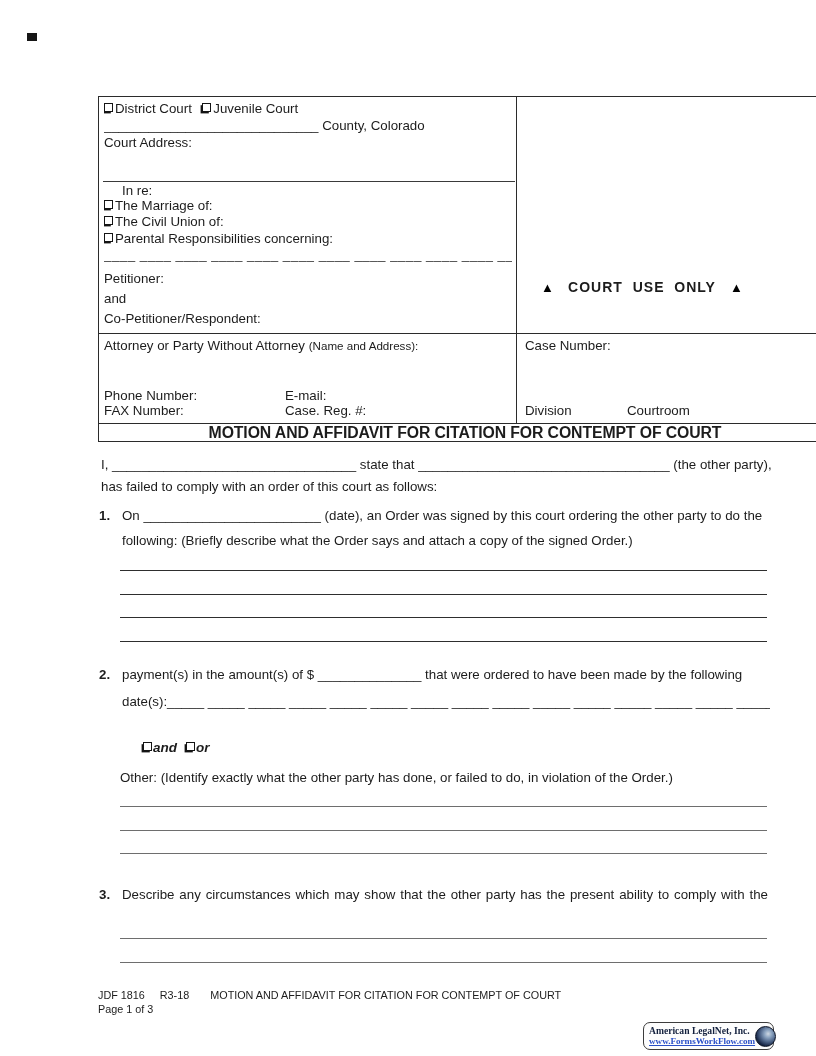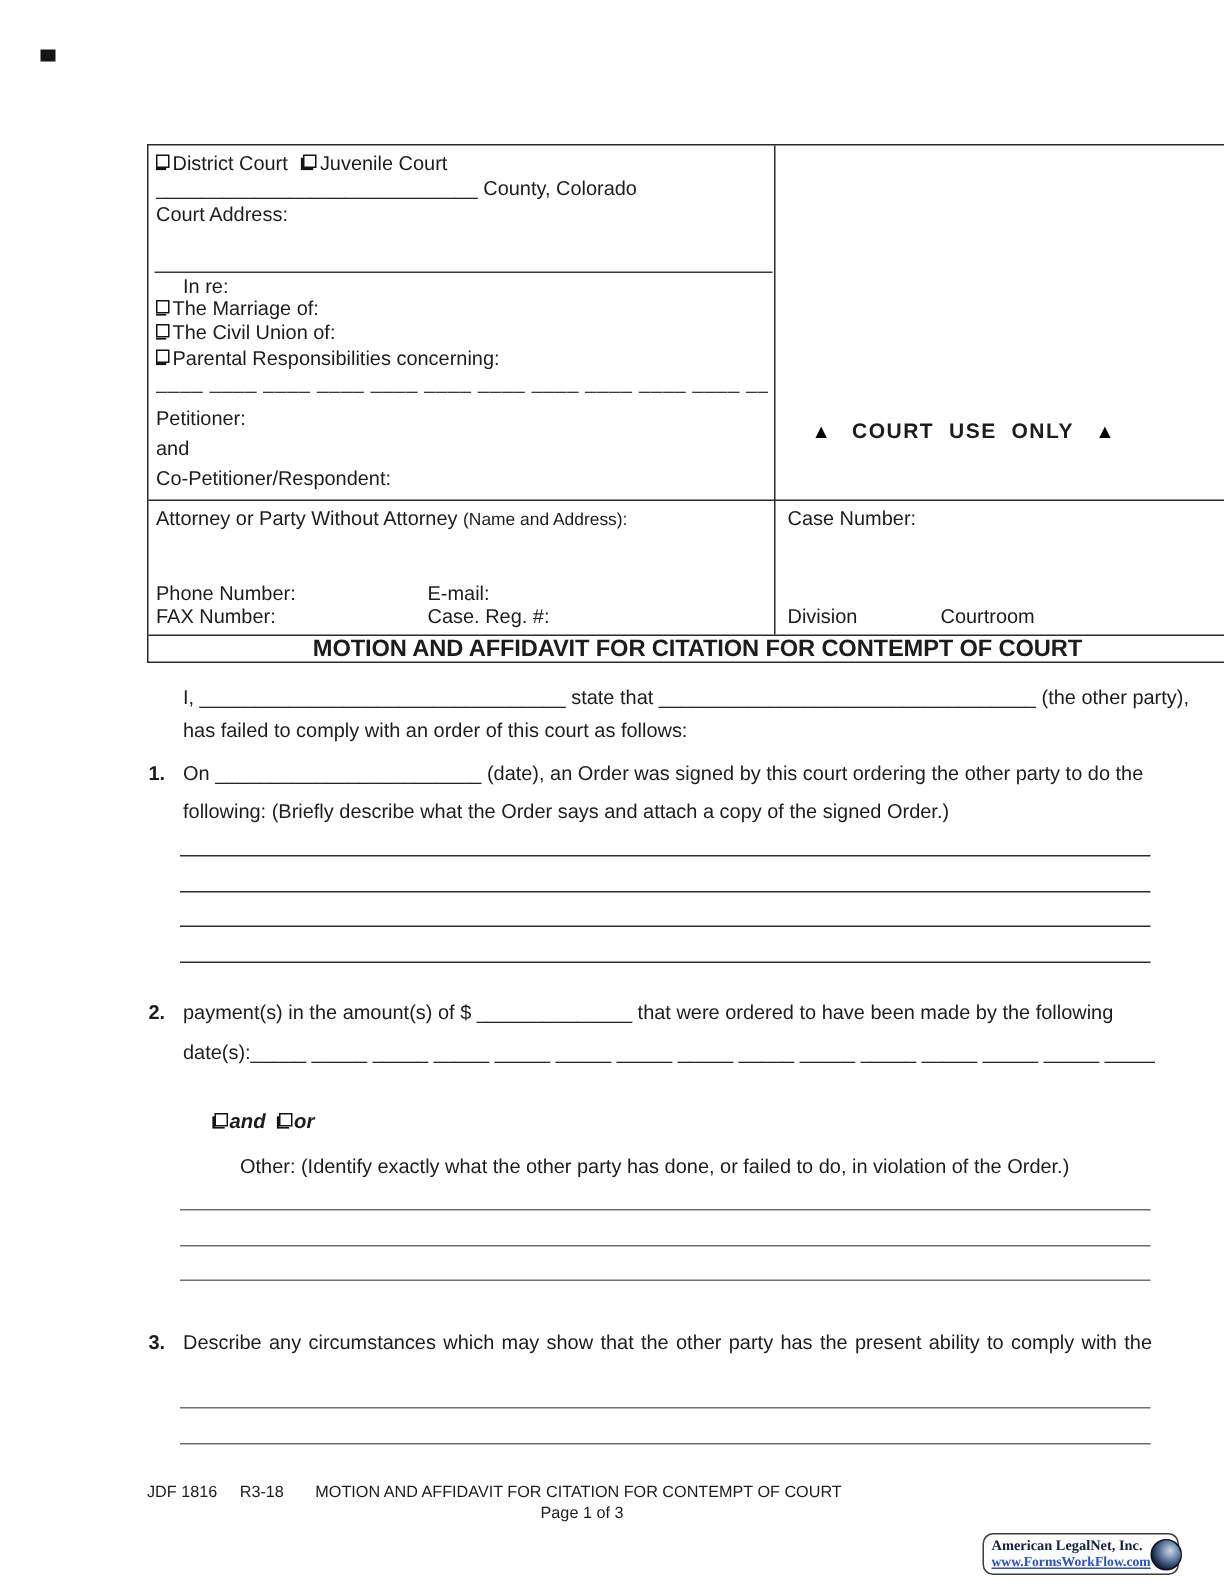--- a/index.html
+++ b/index.html
@@ -26,48 +26,48 @@
   .cuo-row { position:absolute; left:418px; top:182px; width:250px; display:flex; align-items:center; justify-content:space-between; padding:0 24px; }
   .cuo-text { font-weight:bold; font-size:14px; letter-spacing:1px; word-spacing:5px; }
   .tri { font-size:13px; color:#000; }
 
   .small-paren { font-size:11.6px; }
 
   .title-row { position:absolute; left:0; top:326px; width:100%; height:19px; text-align:center;
                font-weight:bold; font-size:15.8px; line-height:19px; letter-spacing:-0.1px; }
 
   
-  .intro { left:101px; top:454px; width:670px; line-height:22px;margin-left:21px; }
+  .intro { left:101px; top:454px; width:670px; line-height:22px; }
   .item { display:flex; }
   .item-num { width:23px; font-weight:bold; flex:none; }
   .item1 { left:99px; top:504px; width:672px; line-height:24.5px; }
   .item2 { left:99px; top:661px; width:672px; line-height:27px; }
   .item3 { left:99px; top:882px; width:672px; line-height:25px; }
   .just { text-align:justify; text-align-last:justify; width:646px; }
   .order-row { display:flex; width:646px; }
   .fill-line { flex:1; border-bottom:1.35px solid #3a3a3a; margin-left:7px; margin-bottom:3px; }
 
   .rule { position:absolute; left:120px; width:647px; height:0; }
   .rule-dark  { border-top:1.5px solid #2e2e2e; }
   .rule-grey  { border-top:1.2px solid #6e6e6e; }
 
   .andor { left:143px; top:740px; font-weight:bold; font-size:13.5px;font-style:italic; }
   .andor .cb { margin-right:1px; }
   .andor-gap { display:inline-block; width:9px; }
-  .other { left:120px; top:770px;margin-left:40px; }
+  .other { left:120px; top:770px; }
 
   
   .footer1 { left:98px; top:989px; font-size:10.8px; display:flex; white-space:nowrap; }
   .footer1 .gap1 { width:15px; } .footer1 .gap2 { width:21px; }
-  .footer2 { left:98px; top:1003px; width:580px; text-align:center; font-size:10.8px; }
+  .footer2 { left:98px; top:1003px; width:580px; font-size:10.8px; }
 
   
   .aln-box { position:absolute; left:643px; top:1022px; width:131px; height:28px;
              border:1.5px solid #3c3c3c; border-radius:7px; background:#fdfdfd;
-             display:flex; align-items:center; padding:2px 3px 2px 5px;margin-left:12px; }
+             display:flex; align-items:center; padding:2px 3px 2px 5px; }
   .aln-text { display:flex; flex-direction:column; justify-content:center; line-height:10.5px; }
   .aln-company { font-family:"Liberation Serif","DejaVu Serif",serif; font-weight:bold; font-size:9.6px; color:#13203d; }
   .aln-url { font-family:"Liberation Serif","DejaVu Serif",serif; font-weight:bold; font-size:9.1px;
              color:#2a4fc7; text-decoration:underline; }
   .aln-globe { width:21px; height:21px; border-radius:50%; margin-left:auto; flex:none;
                background:radial-gradient(circle at 64% 36%, #cdd7e2 0%, #8ba3c0 22%, #51688c 45%, #152443 72%, #0b1426 100%);
                border:1px solid #0a1122; }
 </style>
 </head>
 <body>

